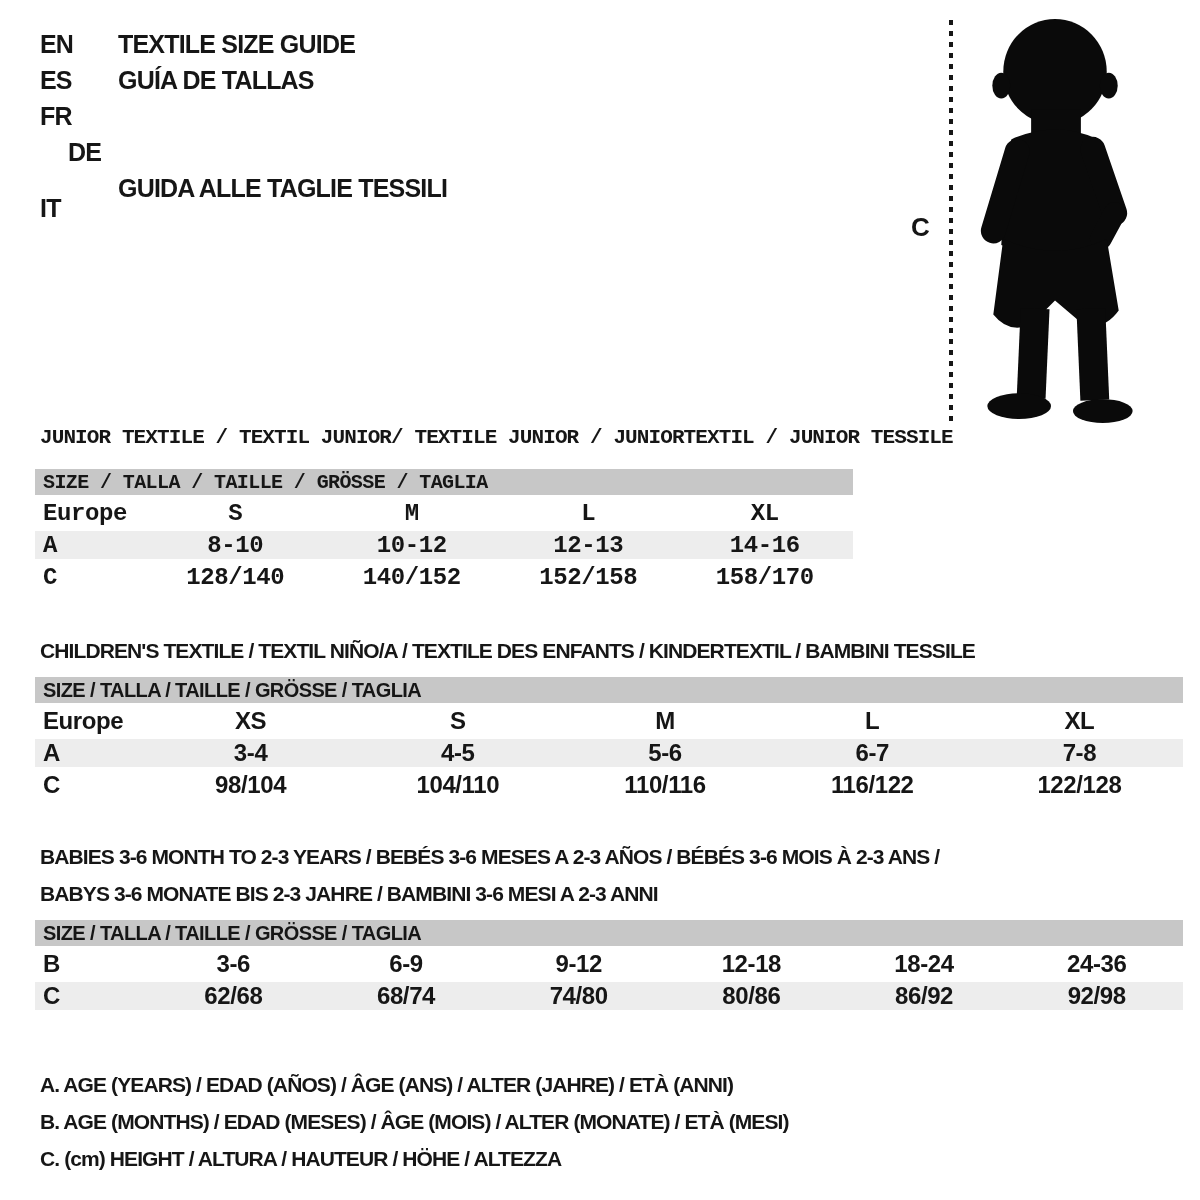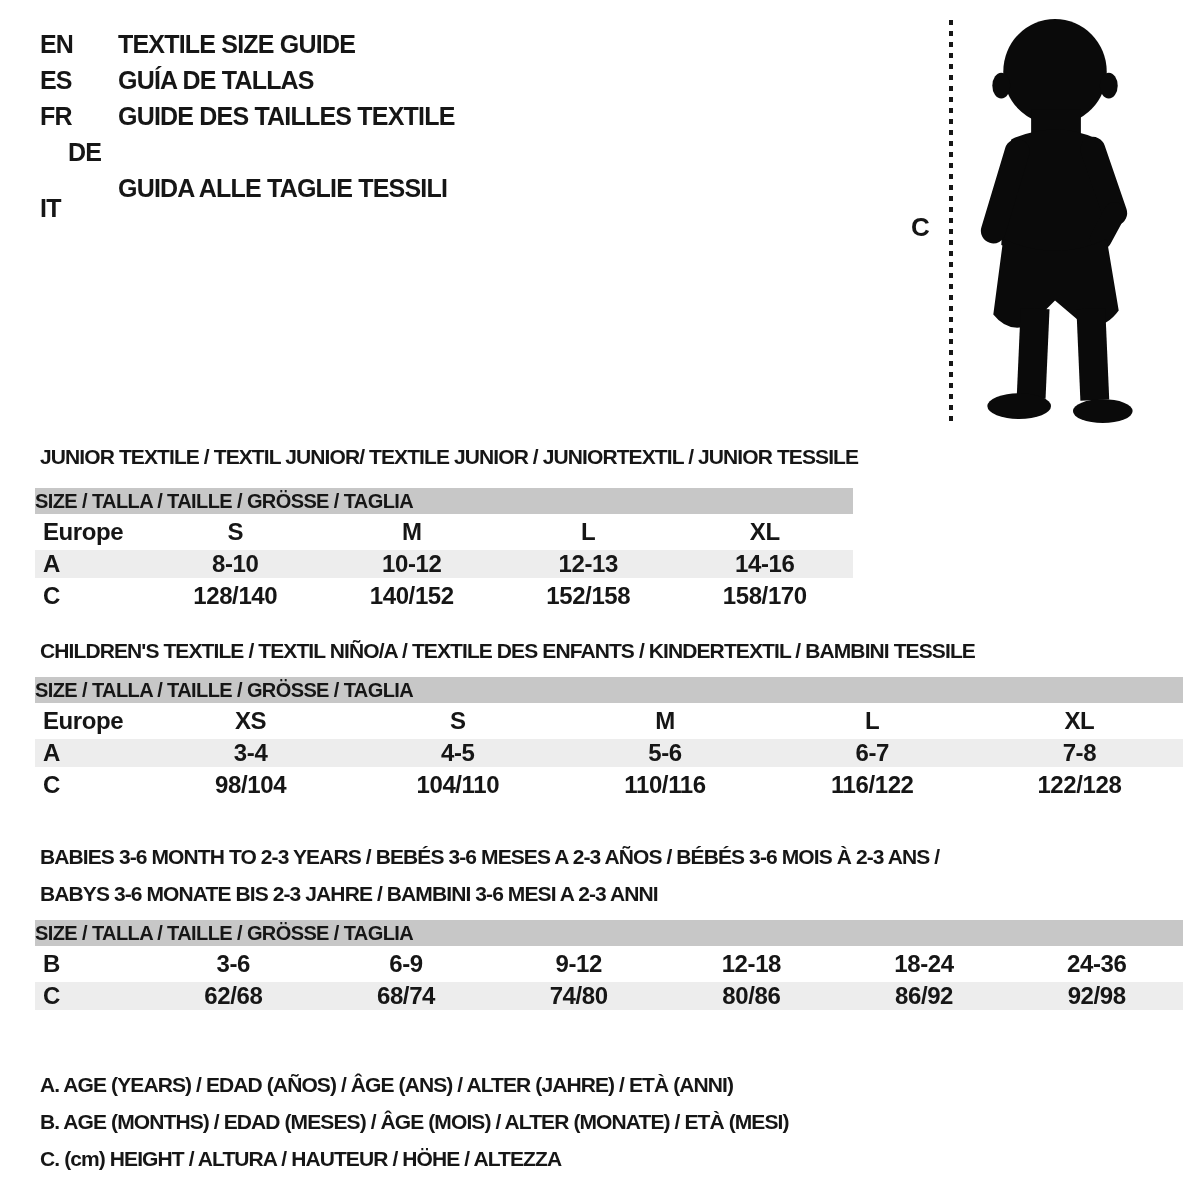--- a/index.html
+++ b/index.html
@@ -20,30 +20,30 @@
             font-size:25px;letter-spacing:-0.8px;}
   .lang-code{width:78px;}
   
   .figure{position:absolute;left:905px;top:12px;width:260px;height:416px;}
   .c-label{position:absolute;left:6px;top:200px;font-size:26px;font-weight:700;}
   .dashes{position:absolute;left:44px;top:8px;width:4px;height:404px;
           background:repeating-linear-gradient(to bottom,var(--text) 0 5px,transparent 5px 11px);}
   .figure svg{position:absolute;left:62px;top:2px;}
   
   .section{position:absolute;left:35px;}
-  .s0{top:446px;width:818px;}
+  .s0{top:427px;width:818px;font-family:Liberation Mono, monospace;}
   .s1{top:640px;width:1148px;}
   .s2{top:846px;width:1148px;}
   .sec-title{font-size:21px;font-weight:700;letter-spacing:-0.9px;line-height:22px;
              margin:0 0 15px 5px;white-space:nowrap;}
   .s0 .tbl{margin-top:20px;}
   .s1 .tbl{margin-top:15px;}
   .s2 .tbl{margin-top:12px;}
   .band{height:28px;background:var(--band);display:flex;align-items:center;
-        font-size:20px;font-weight:700;letter-spacing:-0.6px;
+        padding-left:8px;font-size:20px;font-weight:700;letter-spacing:-0.6px;
         border-bottom:2px solid var(--background);box-sizing:border-box;text-align:center;}
   .row{display:flex;height:32px;align-items:center;font-size:24px;font-weight:700;
        letter-spacing:-0.4px;}
   .row.shaded{background:var(--shaded_row);
        box-shadow:inset 0 2px 0 var(--background),inset 0 -2px 0 var(--background);}
   .cell-label{width:112px;padding-left:8px;box-sizing:border-box;flex:none;}
   .cell{flex:1;text-align:center;}
   
   .legend{position:absolute;left:40px;top:1074px;}
   .legend-line{font-size:21px;font-weight:700;letter-spacing:-0.9px;line-height:22px;
@@ -58,21 +58,20 @@
       <div class="lang-row">
         <div class="lang-code" style="display: inline;">EN</div>
         <div class="lang-label">TEXTILE SIZE GUIDE</div>
       </div>
       <div class="lang-row">
         <div class="lang-code" style="display: inline;">ES</div>
         <div class="lang-label">GUÍA DE TALLAS</div>
       </div>
       <div class="lang-row">
         <div class="lang-code" style="display: inline;">FR</div>
-        <div class="lang-label">GUIDE DES TAILLES TEXTILE</div>
       </div>
       <div class="lang-row">
         <div class="lang-code" style="display: inline; margin-left: 28px;">DE</div>
       </div>
       <div class="lang-row">
         <div class="lang-code" style="display: inline; margin-top: 40px;">IT</div>
         <div class="lang-label">GUIDA ALLE TAGLIE TESSILI</div>
       </div>
     </div>
 

